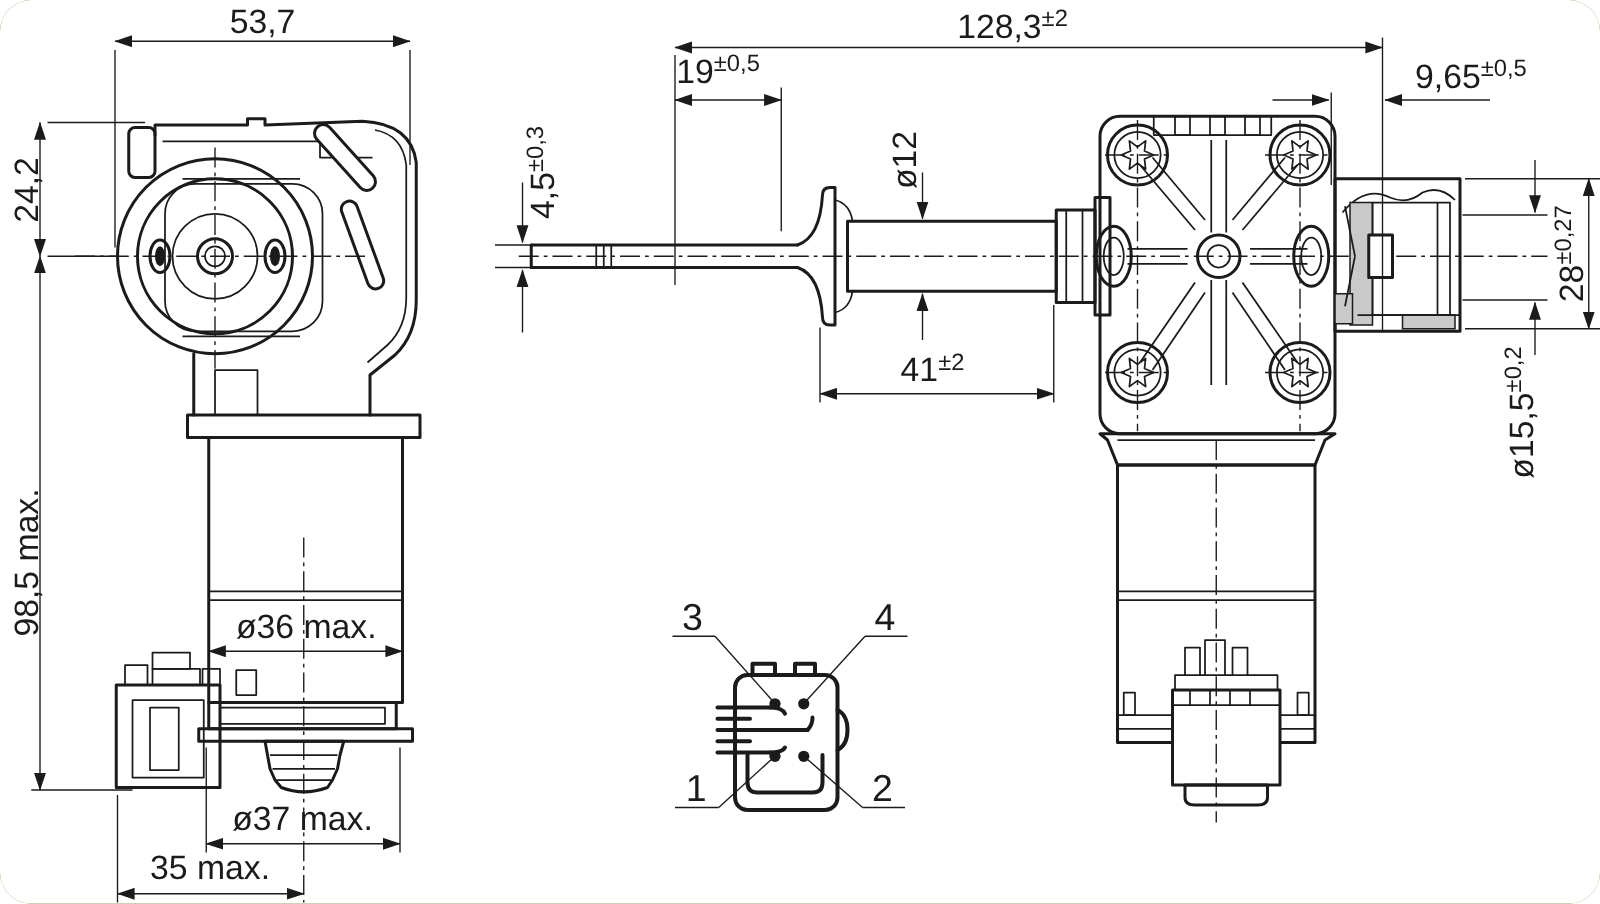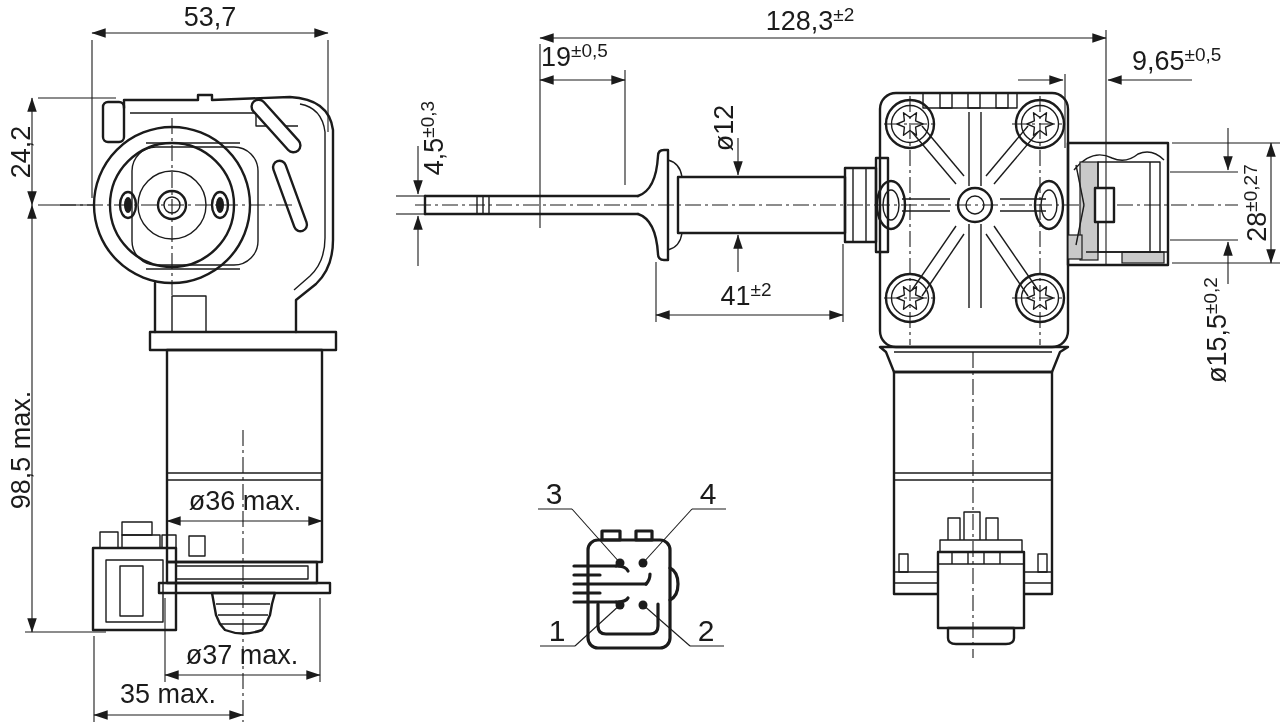--- a/index.html
+++ b/index.html
@@ -1,17 +1,17 @@
 <!DOCTYPE html>
 <html><head>
 <meta charset="utf-8">
 <style>
   html,body{margin:0;padding:0;background:#fff;}
   .stage{width:1280px;height:723px;position:relative;background:#4d7c0f;overflow:hidden;
-         font-family:"Liberation Sans", sans-serif;}
+         font-family:"Liberation Sans", sans-serif;border-radius:25px;}
   svg{display:block;}
   .ol  {fill:none;stroke:#1b1b1b;stroke-width:2.4;stroke-linejoin:round;stroke-linecap:round;}
   .ol3 {fill:none;stroke:#1b1b1b;stroke-width:3.2;stroke-linejoin:round;stroke-linecap:round;}
   .md  {fill:none;stroke:#1b1b1b;stroke-width:1.4;stroke-linejoin:round;}
   .thin{fill:none;stroke:#1b1b1b;stroke-width:1.1;}
   .cl  {fill:none;stroke:#1b1b1b;stroke-width:1.1;stroke-dasharray:16 4 3 4;}
   .wf  {fill:#ffffff;}
   .shade{fill:#c9c9c9;stroke:#1b1b1b;stroke-width:1.2;}
   .dk  {fill:#1b1b1b;}
   .dt  {font-family:"Liberation Sans", sans-serif;font-size:27px;fill:#1b1b1b;}

